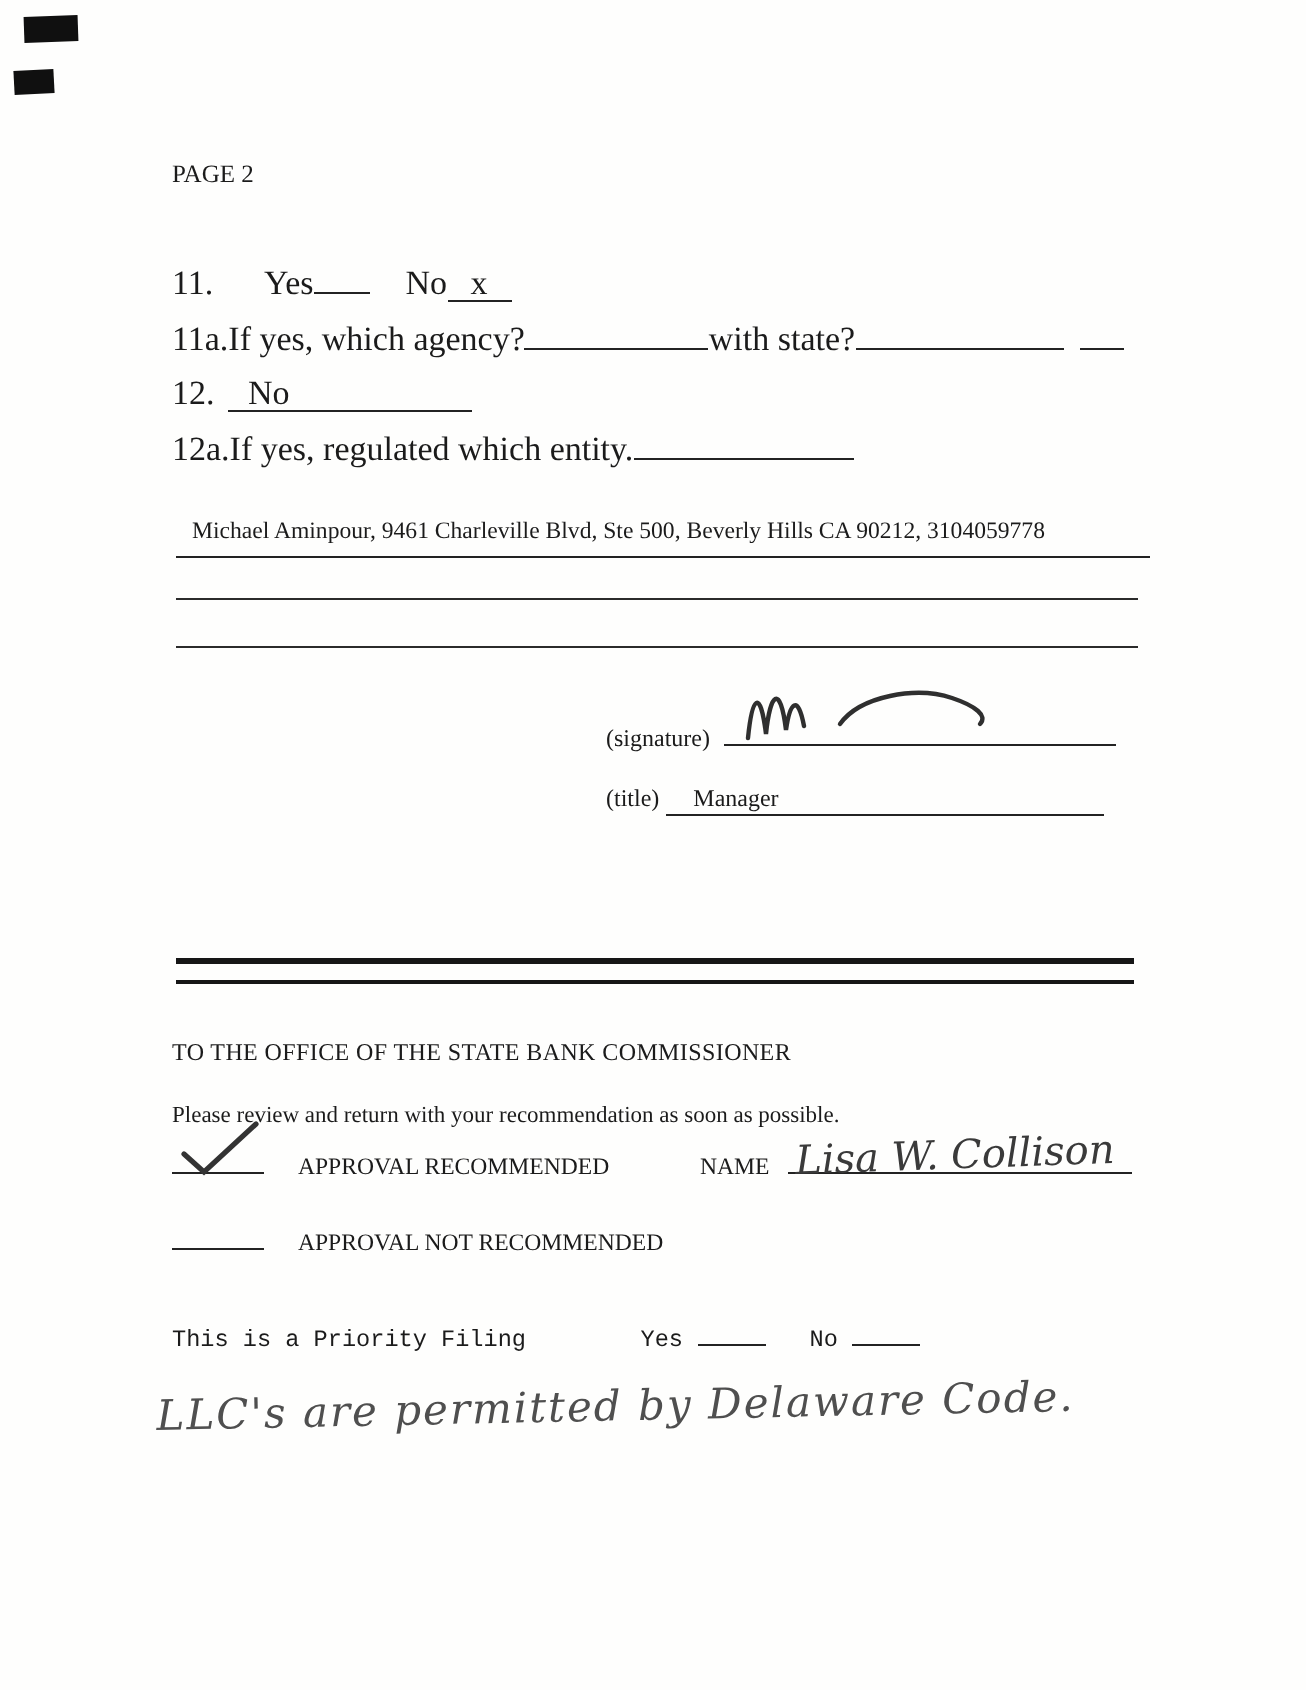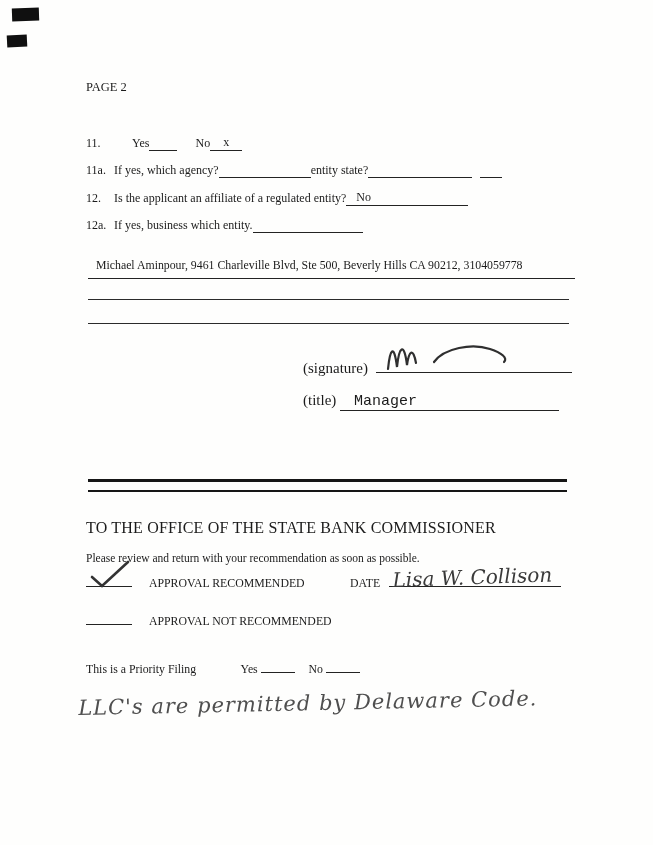--- a/index.html
+++ b/index.html
@@ -7,21 +7,21 @@
     position:relative;width:653px;height:845px;margin:0;
     background:#fefefdf0;background-color:#fefefd;
     font-family:"Liberation Serif","DejaVu Serif",serif;
     color:#1b1b1b;font-size:12px;overflow:hidden;
   }
   .mark{position:absolute;background:#101010;}
   .mark1{left:12px;top:8px;width:27px;height:13px;transform:rotate(-2deg);}
   .mark2{left:7px;top:35px;width:20px;height:12px;transform:rotate(-3deg);}
   .page-label{position:absolute;left:86px;top:80px;font-size:12.5px;}
   .questions{position:absolute;left:86px;top:134px;width:516px;}
-  .qline{display:flex;align-items:flex-end;white-space:nowrap;font-size:12px;line-height:16px;margin-bottom:11px;}
+  .qline{display:flex;align-items:flex-start;white-space:nowrap;font-size:17px;line-height:16px;margin-bottom:11px;}
   .qnum{flex:0 0 28px;}
   .gap-sm{display:inline-block;width:8px;}
   .gap-md{display:inline-block;width:18px;}
   .blank{display:inline-block;position:relative;border-bottom:1px solid #232323;height:12px;vertical-align:baseline;}
   .blank-fill{display:inline-block;position:relative;border-bottom:1px solid #232323;vertical-align:baseline;}
   .w-yes{width:28px;}
   .w-nox{width:32px;text-align:center;}
   .w-agency{width:92px;}
   .w-state{width:104px;}
   .w-short{width:22px;margin-left:8px;}
@@ -29,44 +29,44 @@
   .w-q12a{width:110px;}
   .w-q13{width:210px;}
   .contact-box{
     position:absolute;left:88px;top:258px;width:479px;height:20px;
     border-bottom:1.4px solid #222;font-weight:normal;font-size:11.8px;
     padding-left:8px;white-space:nowrap;
   }
   .rule{position:absolute;height:0;border-top:1.3px solid #2b2b2b;}
   .rule1{left:88px;top:299px;width:481px;}
   .rule2{left:88px;top:323px;width:481px;}
-  .sig-row,.title-row{position:absolute;left:303px;font-size:15px;white-space:nowrap;}
+  .sig-row,.title-row{position:absolute;left:303px;font-size:12px;white-space:nowrap;}
   .sig-row{top:360px;}
   .title-row{top:392px;}
   .sig-blank{width:196px;margin-left:4px;}
   .sig-scribble{position:absolute;left:6px;bottom:-3px;width:150px;height:36px;}
-  .title-blank{width:205px;padding-left:14px;font-family:Liberation Mono, monospace;}
+  .title-blank{width:205px;padding-left:14px;}
   .divider{position:absolute;left:88px;top:479px;width:479px;height:8px;
     border-top:3.5px solid #161616;border-bottom:2.5px solid #161616;}
-  .commissioner-heading{position:absolute;left:86px;top:519px;font-size:16px;letter-spacing:.2px;}
+  .commissioner-heading{position:absolute;left:86px;top:519px;font-size:12px;letter-spacing:.2px;}
   .instruction{position:absolute;left:86px;top:552px;font-size:11.5px;}
   .approve-row{position:absolute;left:86px;width:500px;font-size:11.8px;white-space:nowrap;}
   .approve-row.r1{top:574px;}
   .approve-row.r2{top:612px;}
   .check-blank{width:46px;}
   .check-svg{position:absolute;left:2px;bottom:-3px;width:44px;height:30px;}
   .approve-label{margin-left:14px;text-align:right;}
   .right-col{position:absolute;left:264px;top:0;}
   .name-blank{width:172px;margin-left:6px;}
   .date-blank{width:162px;margin-left:8px;}
   .handwrit{font-family:"DejaVu Serif",serif;font-style:italic;color:#3a3a3a;}
   .over{position:absolute;left:4px;bottom:-6px;white-space:nowrap;}
   .over-name{font-size:20px;transform:rotate(-2deg);transform-origin:left bottom;}
   .over-date{font-size:19px;}
-  .priority-row{position:absolute;left:86px;top:660px;font-size:11.8px;white-space:nowrap;}
+  .priority-row{position:absolute;left:86px;top:660px;font-size:11.8px;white-space:nowrap;font-family:Liberation Mono, monospace;}
   .w-pri{width:34px;}
   .note{
     position:absolute;left:78px;top:696px;font-size:21px;letter-spacing:1px;
     color:#4f4f4f;transform:rotate(-1.2deg);transform-origin:left top;white-space:nowrap;
   }
   svg{overflow:visible;}
 </style>
 </head>
 <body>
 
@@ -86,34 +86,33 @@
       <span class="blank w-yes"></span>
       <span class="gap-md"></span>
       <span>No</span>
       <span class="blank-fill w-nox"><span>x</span></span>
     </div>
 
     <div class="qline">
       <span class="qnum">11a.</span>
       <span>If yes, which agency?</span>
       <span class="blank w-agency"></span>
-      <span>entity state?</span>
+      <span>with state?</span>
       <span class="blank w-state"></span>
       <span class="blank w-short"></span>
     </div>
 
     <div class="qline">
       <span class="qnum">12.</span>
-      <span>Is the applicant an affiliate of a regulated entity?</span>
       <span class="blank-fill w-q12"><span>No</span></span>
     </div>
 
     <div class="qline">
       <span class="qnum">12a.</span>
-      <span>If yes, business which entity.</span>
+      <span>If yes, regulated which entity.</span>
       <span class="blank w-q12a"></span>
     </div>
 
 
   </div>
 
   <div class="contact-box">
     <span>Michael Aminpour, 9461 Charleville Blvd, Ste 500, Beverly Hills CA 90212, 3104059778</span>
   </div>
 
@@ -142,21 +141,21 @@
   <div class="instruction">Please review and return with your recommendation as soon as possible.</div>
 
   <div class="approve-row r1">
     <span class="blank check-blank">
       <svg class="check-svg" viewBox="0 0 44 30" fill="none" stroke="#333333" stroke-width="2.6" stroke-linecap="round">
         <path d="M4 18 L 14 27 L 40 3"></path>
       </svg>
     </span>
     <span class="approve-label">APPROVAL RECOMMENDED</span>
     <span class="right-col">
-      <span>DATE</span>
+      <span>NAME</span>
       <span class="blank name-blank">
         <span class="over over-name handwrit">Lisa W. Collison</span>
       </span>
     </span>
   </div>
 
   <div class="approve-row r2">
     <span class="blank check-blank"></span>
     <span class="approve-label">APPROVAL NOT RECOMMENDED</span>
   </div>

